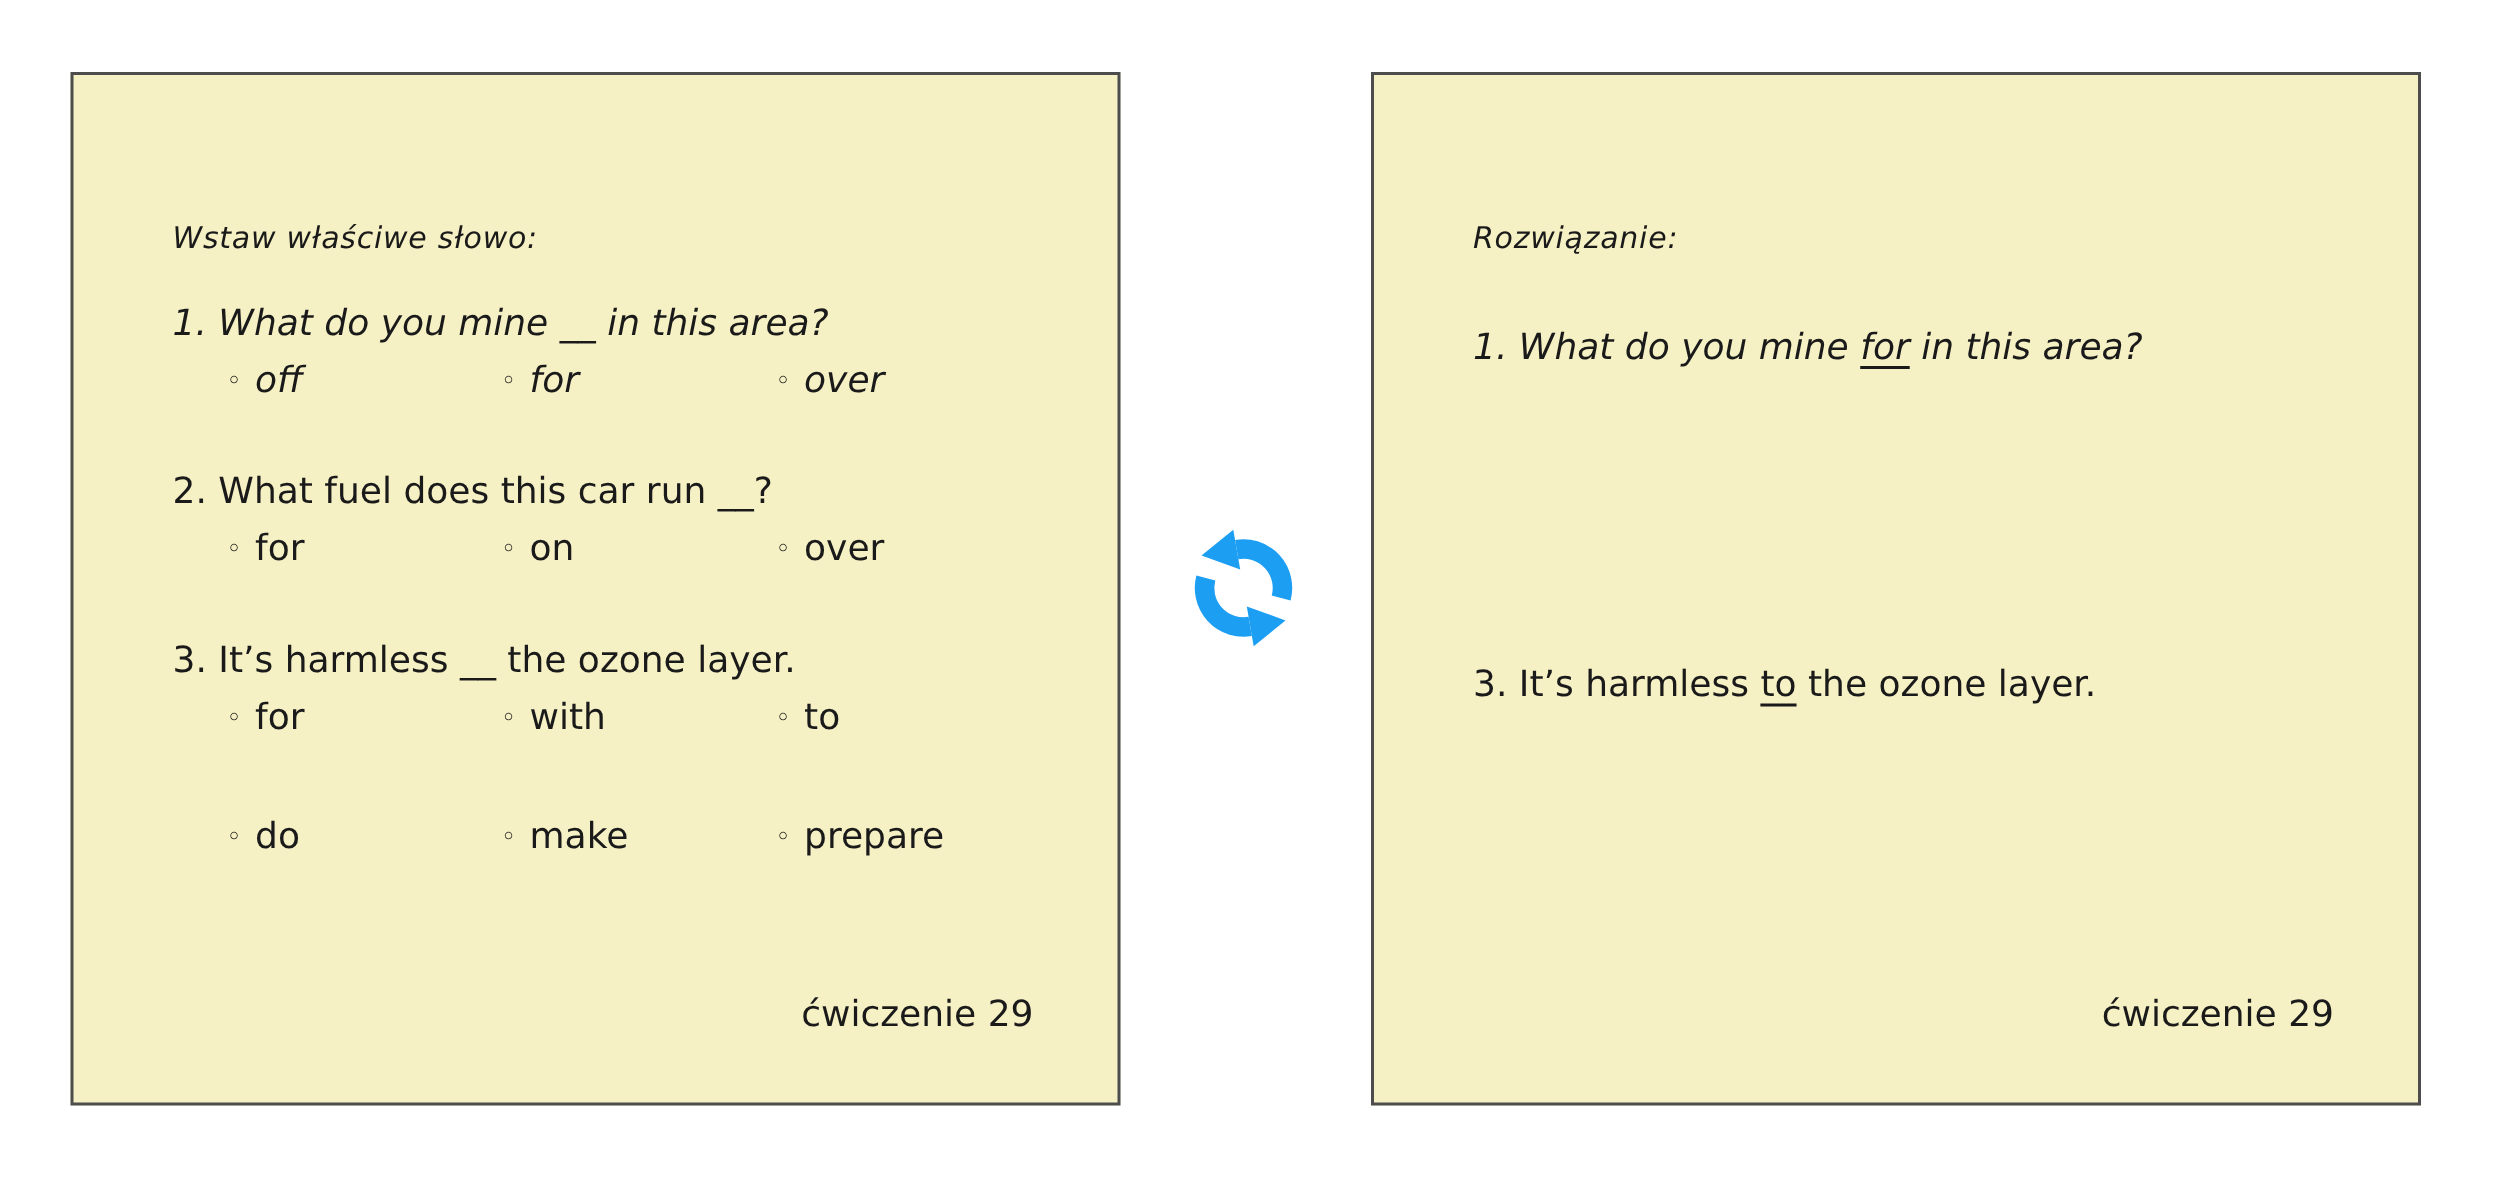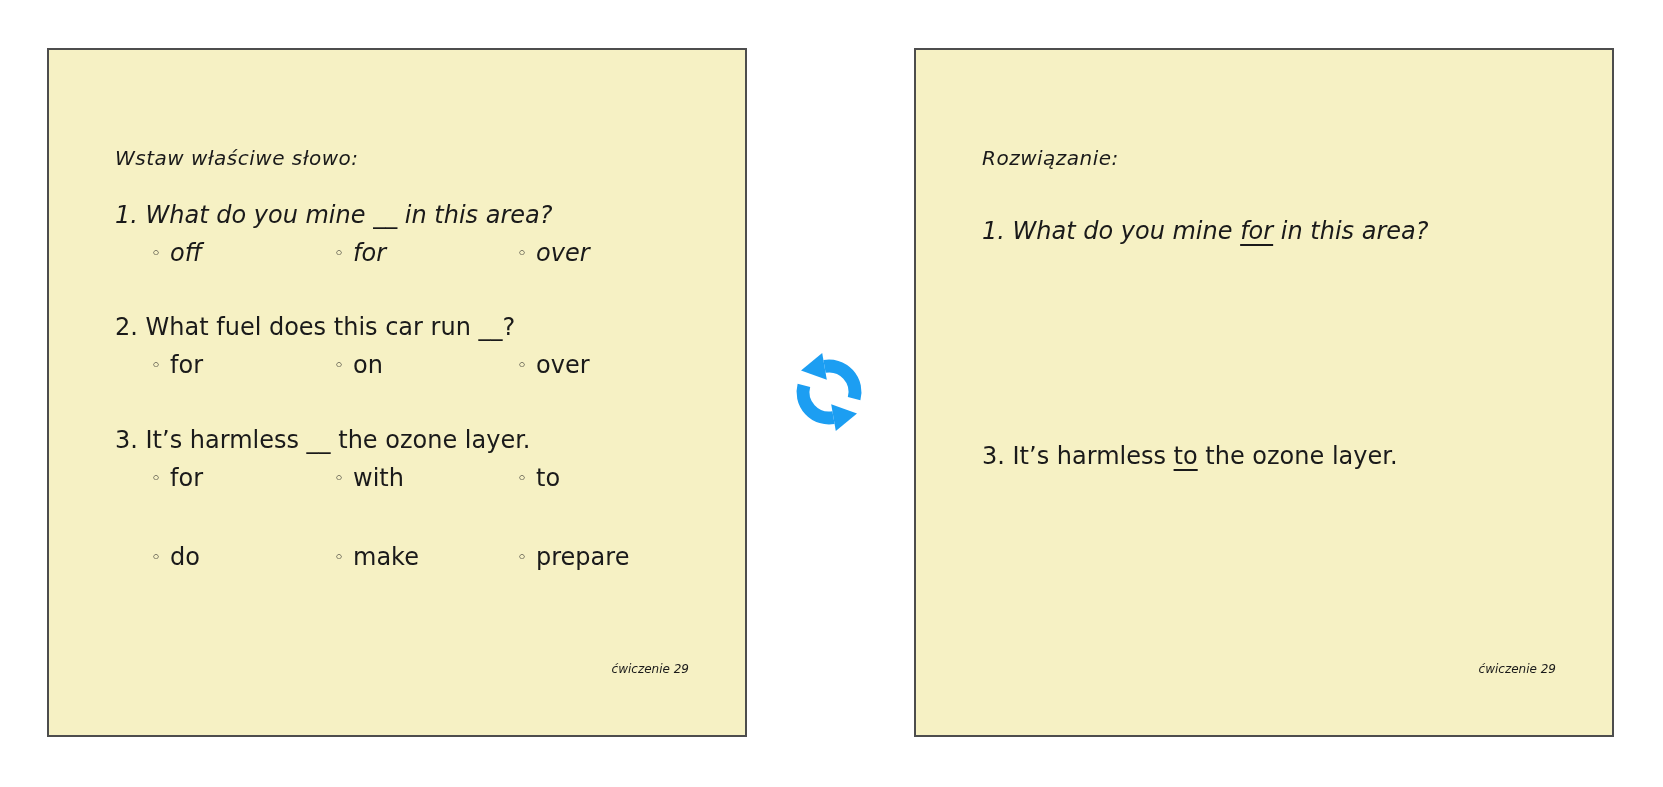--- a/index.html
+++ b/index.html
@@ -50,22 +50,21 @@
     margin-top:16px;
   }
   .answer-word {
     text-decoration:underline;
     text-underline-offset:5px;
     text-decoration-thickness:2px;
   }
   .card-footer {
     position:absolute;
     right:56px; top:612px;
-    font-size:12px;
-    font-style:italic;
+    font-size:24px;
   }
   .cycle-wrap {
     position:absolute;
     left:784px; top:334px;
     width:90px; height:114px;
   }
   .cycle-wrap svg { width:100%; height:100%; display:block; cursor:pointer; }
 </style>
 </head>
 <body>

